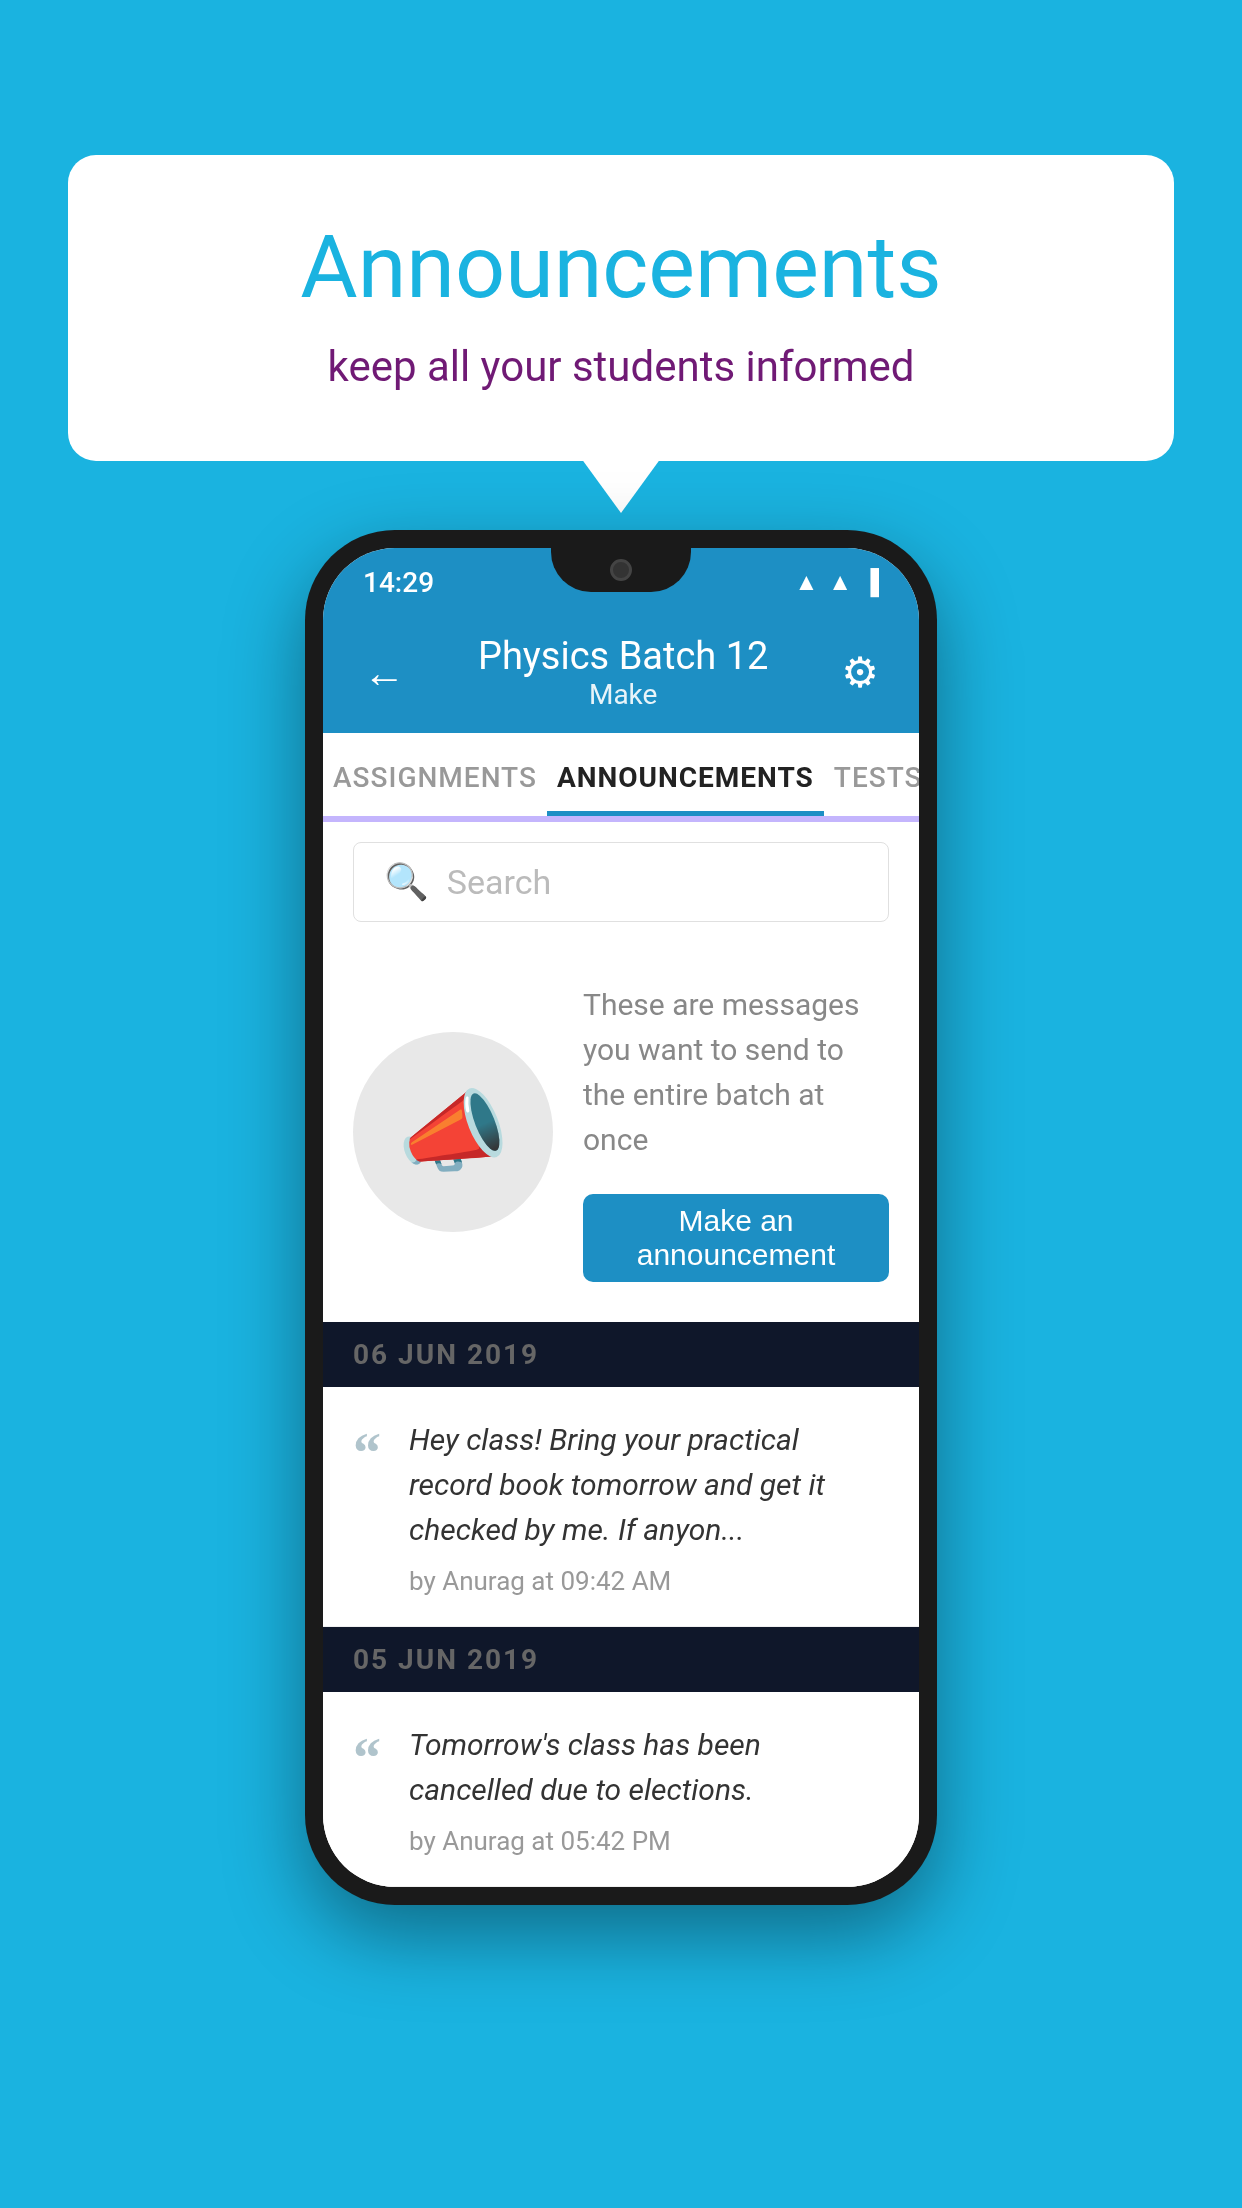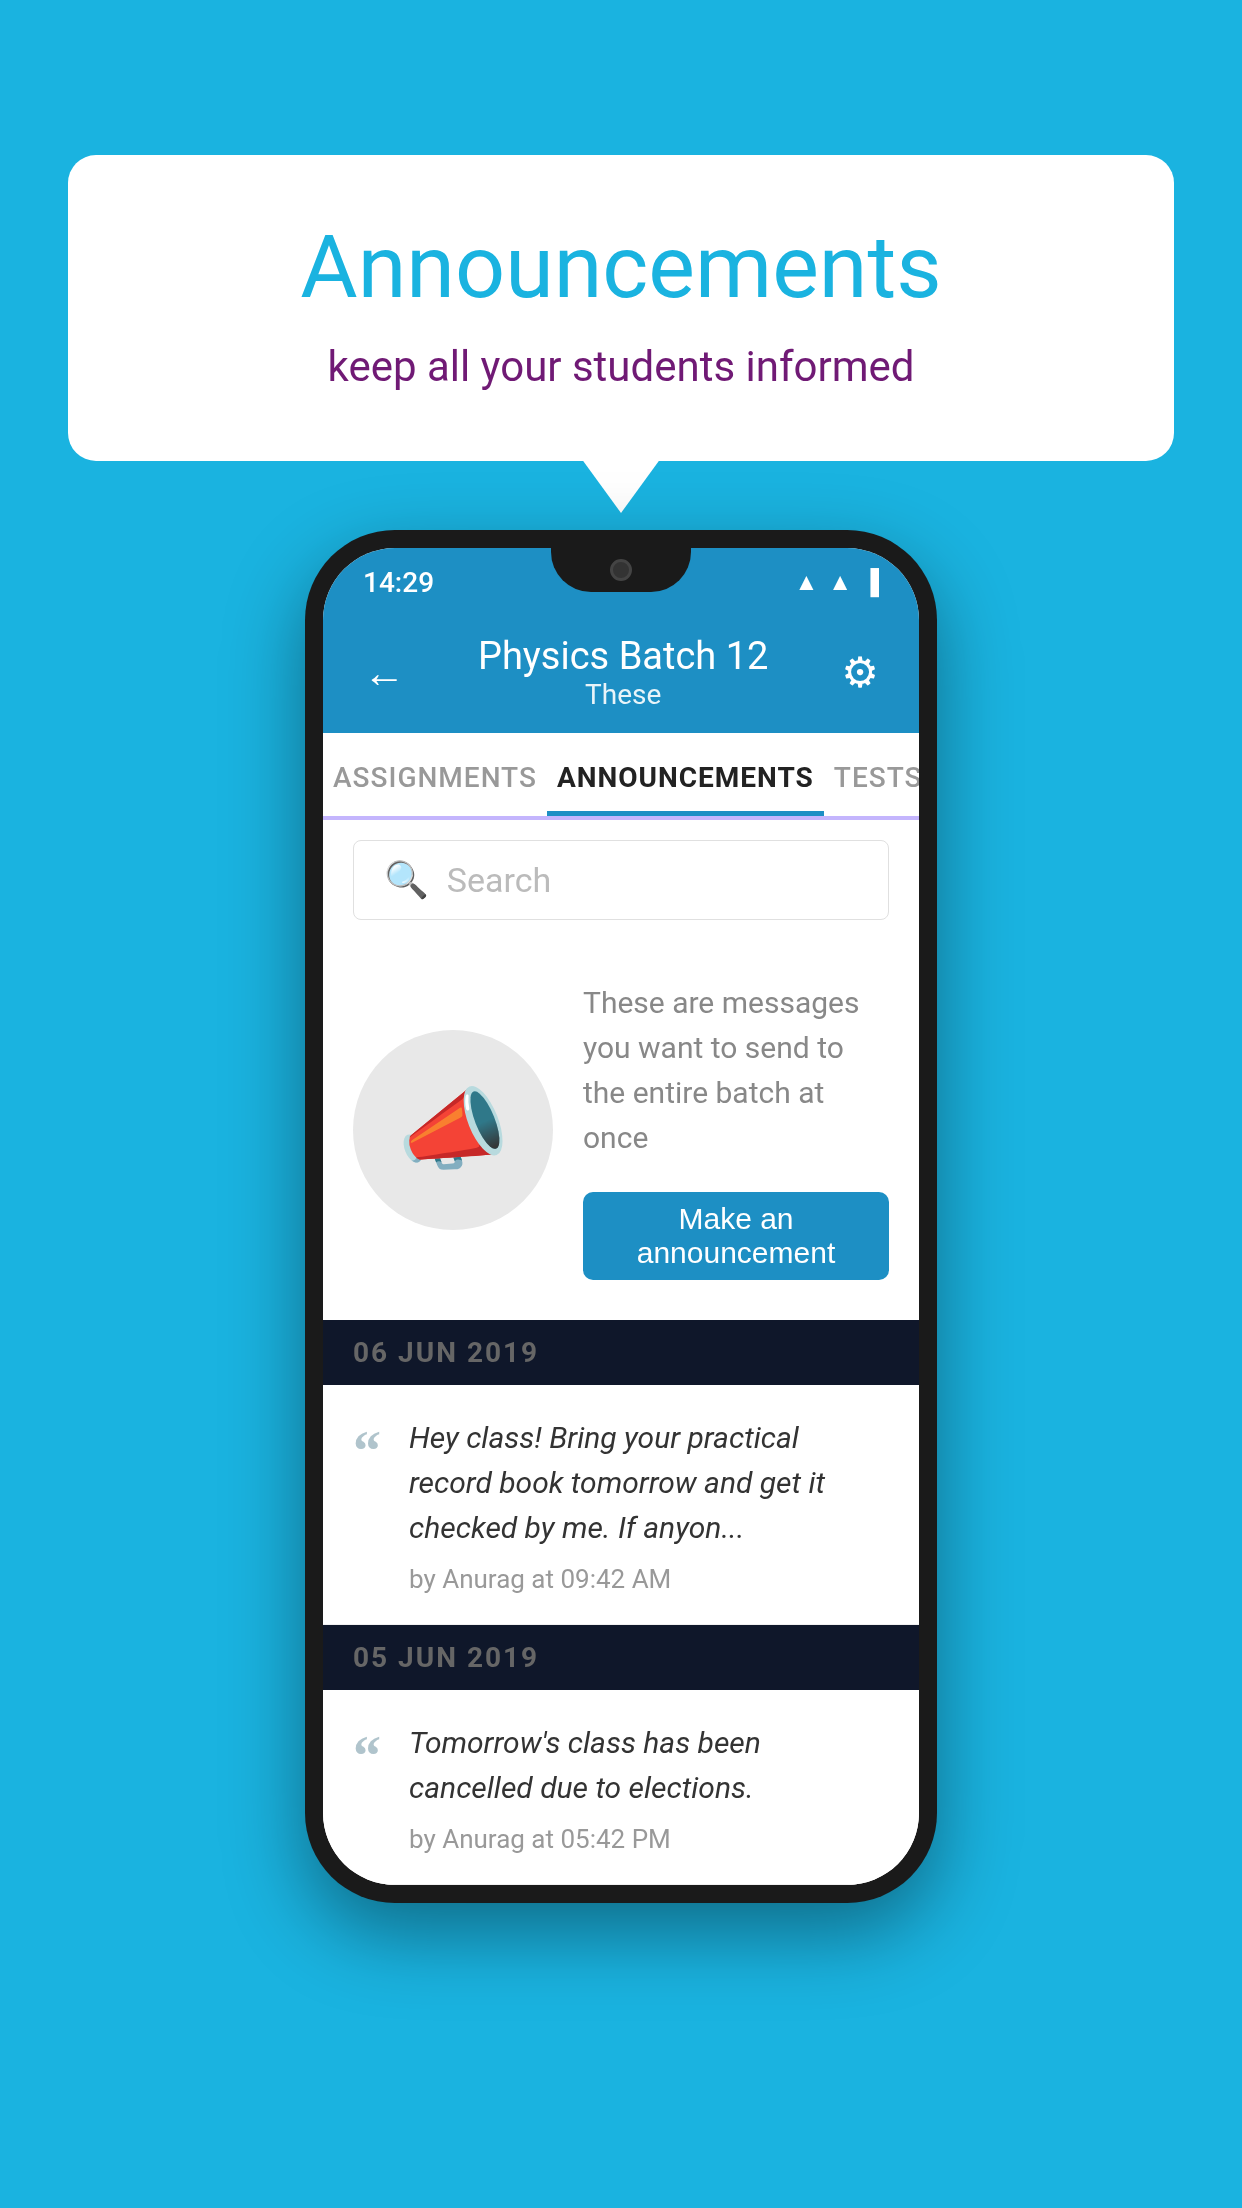--- a/index.html
+++ b/index.html
@@ -167,21 +167,21 @@
     .gear-icon {
       color: white;
       font-size: 42px;
       cursor: pointer;
     }
 
     
     .tabs-bar {
       background: white;
       display: flex;
-      border-bottom: 4px solid #c4b5fd;
+      border-bottom: 6px solid #c4b5fd;
     }
 
     .tab-item {
       flex: 1;
       text-align: center;
       padding: 28px 10px 22px;
       font-size: 28px;
       font-weight: 500;
       color: #999;
       letter-spacing: 1px;
@@ -353,21 +353,21 @@
           <span class="status-icon">▲</span>
           <span class="status-icon">▲</span>
           <span class="status-icon">▐</span>
         </div>
       </div>
 
       <div class="app-header">
         <span class="back-icon">←</span>
         <div class="header-center">
           <div class="header-title">Physics Batch 12</div>
-          <div class="header-subtitle">These</div>
+          <div class="header-subtitle">Make</div>
         </div>
         <span class="gear-icon">⚙</span>
       </div>
 
       <div class="tabs-bar">
         <div class="tab-item">
           <span>ASSIGNMENTS</span>
         </div>
         <div class="tab-item active">
           <span>ANNOUNCEMENTS</span>

